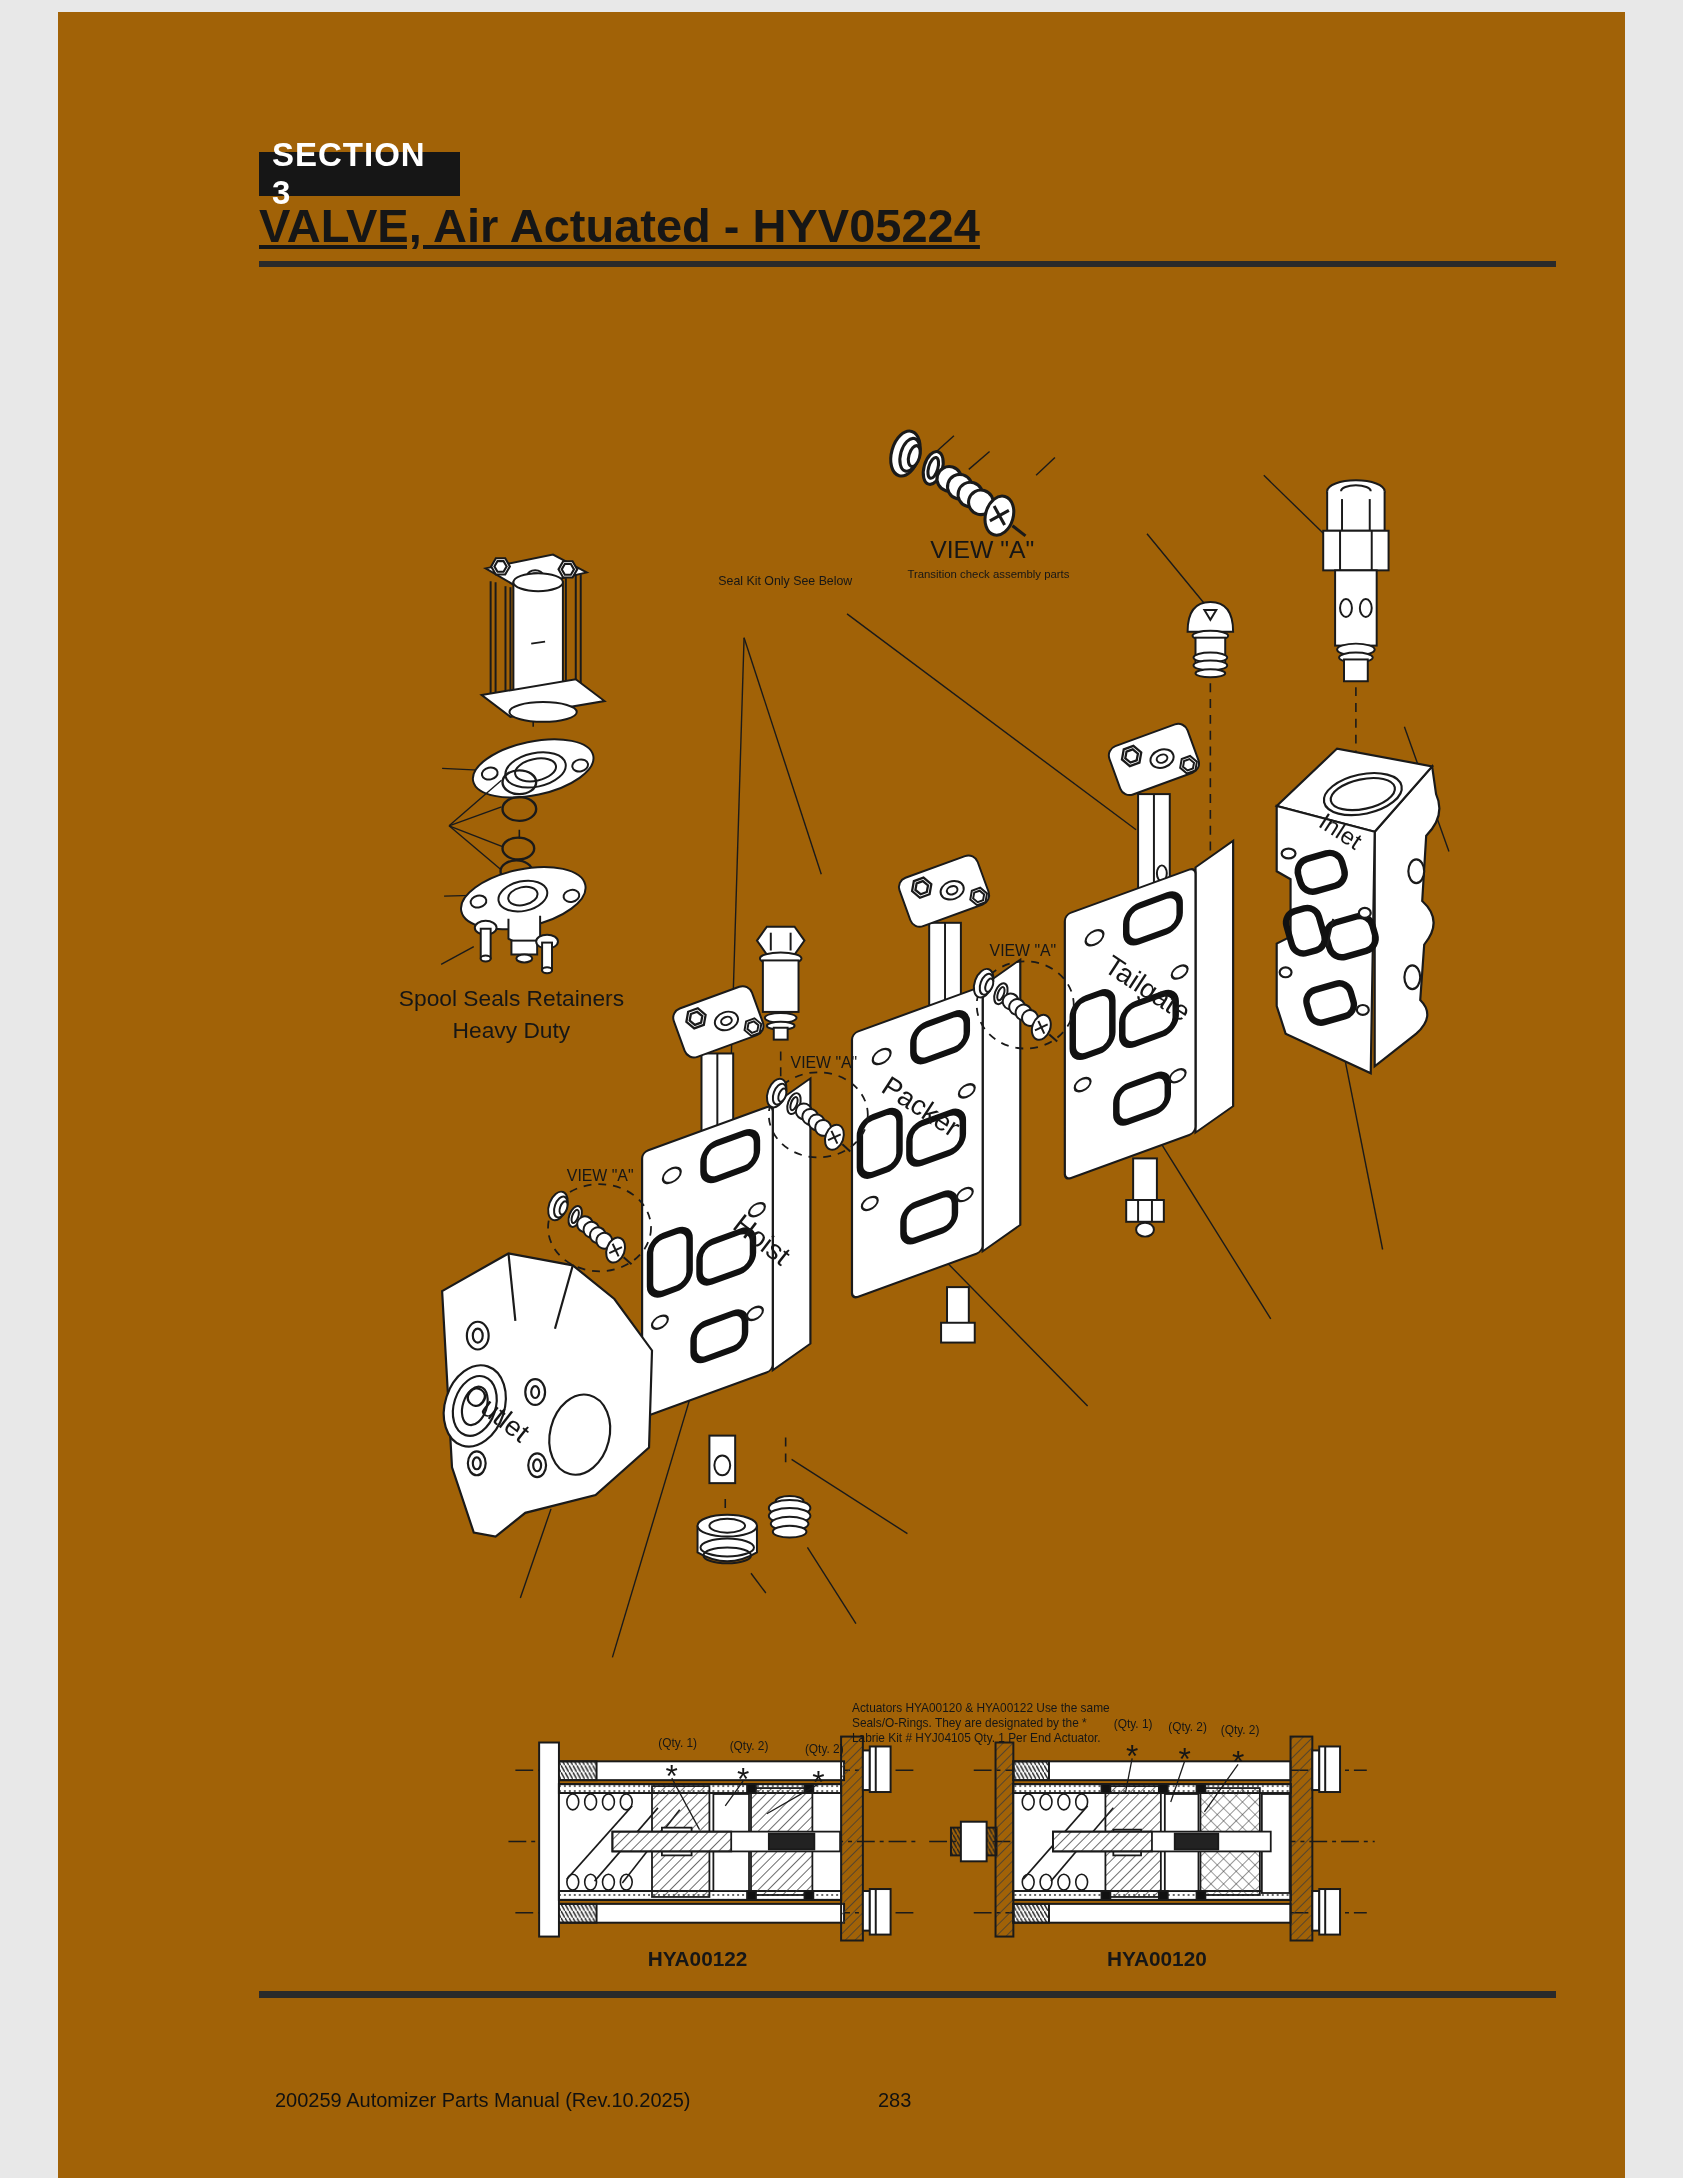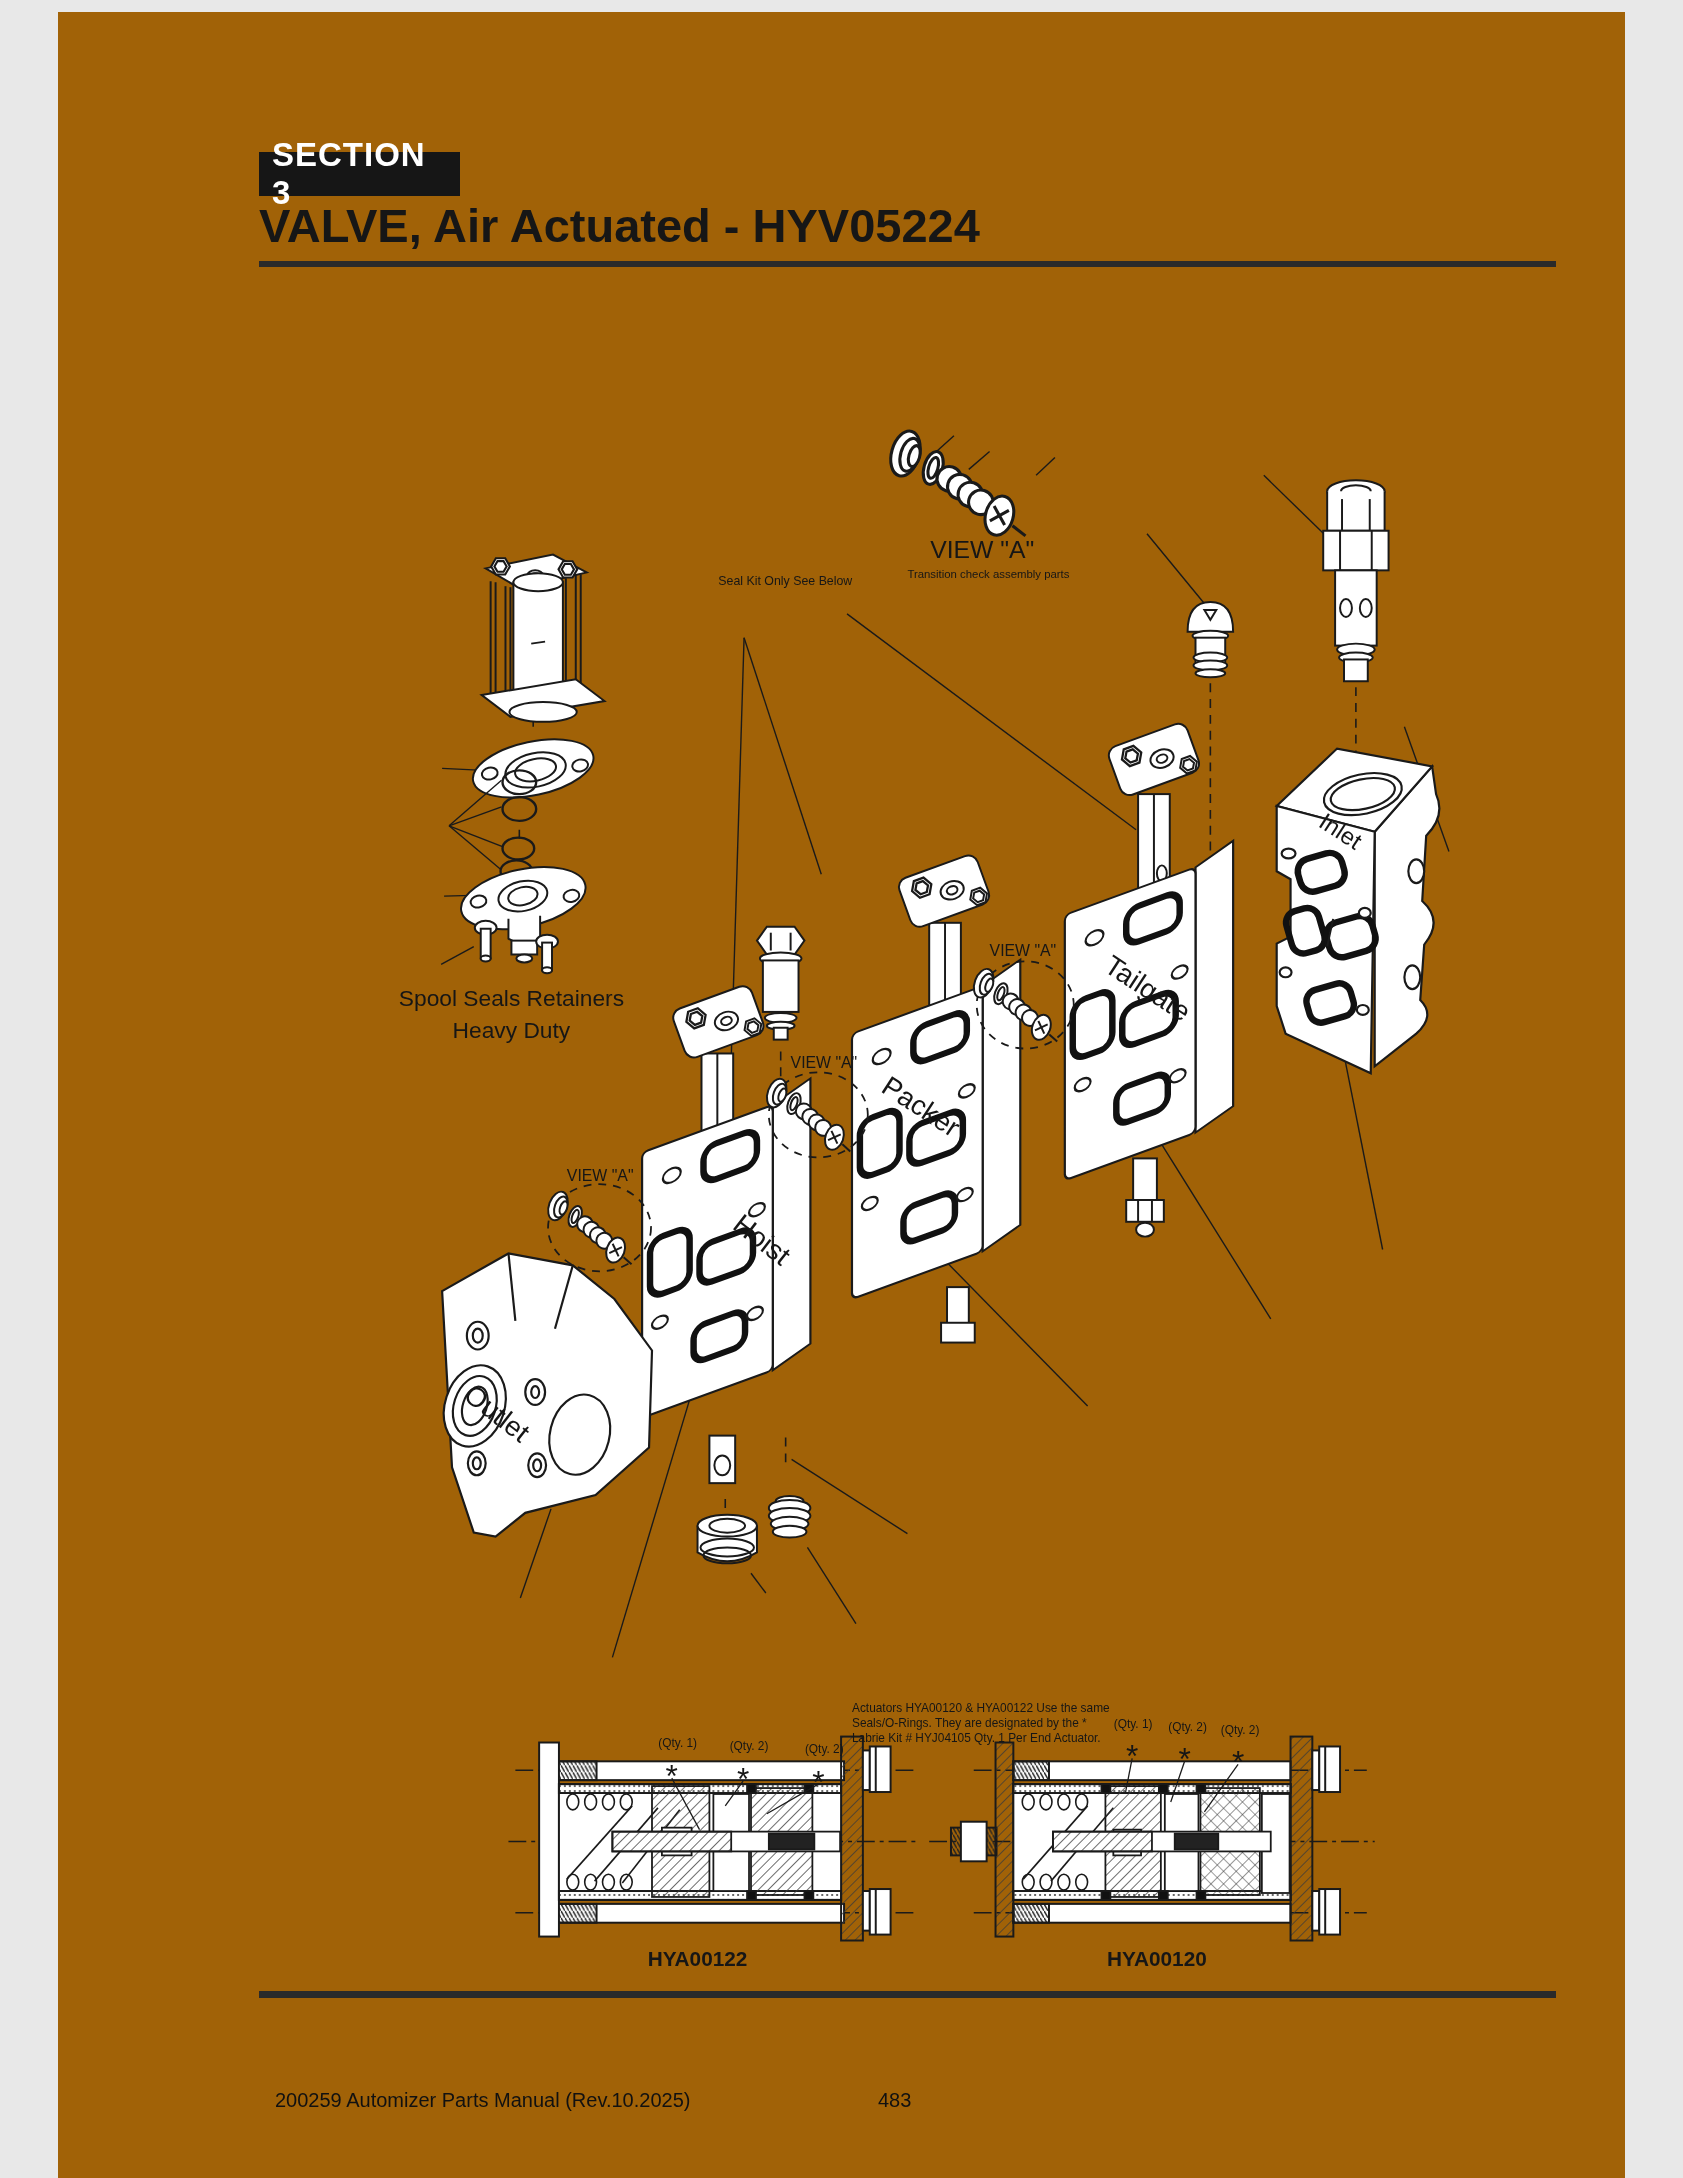--- a/index.html
+++ b/index.html
@@ -3,21 +3,21 @@
 <meta charset="utf-8">
 <style>
   html,body{margin:0;padding:0;background:#e8e8e8;}
   .page{position:relative;width:1567px;height:2178px;background:#a16207;margin:12px auto;
         font-family:"Liberation Sans",sans-serif;color:#161616;overflow:hidden;}
   .section-badge{position:absolute;left:201px;top:140px;width:201px;height:44px;
         background:#161616;color:#fff;font-size:33px;font-weight:bold;
         letter-spacing:1px;word-spacing:12px;display:flex;align-items:center;
         padding-left:13px;box-sizing:border-box;}
   .doc-title{position:absolute;left:201px;top:186px;font-size:47px;font-weight:bold;
-        letter-spacing:0px;white-space:nowrap;}
+        letter-spacing:0px;white-space:nowrap;text-decoration:underline;}
   .rule{position:absolute;left:201px;width:1297px;background:#2a2a2a;}
   .rule-top{top:249px;height:6px;}
   .rule-bottom{top:1979px;height:7px;}
   .footer-text{position:absolute;top:2077px;font-size:20px;color:#111;}
   .footer-manual{left:217px;}
   .footer-page{left:820px;}
   svg{position:absolute;left:0;top:0;}
   svg text{font-family:"Liberation Sans",sans-serif;fill:#161616;}
 </style>
 </head>
@@ -499,15 +499,15 @@
     <text x="1192" y="1779" font-size="32" text-anchor="middle">*</text>
     <text x="1110" y="1974" font-size="21" font-weight="bold" text-anchor="middle">HYA00120</text>
 
     <text x="802" y="1717" font-size="12">Actuators HYA00120 &amp; HYA00122 Use the same</text>
     <text x="802" y="1732" font-size="12">Seals/O-Rings. They are designated by the *</text>
     <text x="802" y="1747" font-size="12">Labrie Kit #  HYJ04105 Qty. 1 Per End Actuator.</text>
   </svg>
 
   <div class="rule rule-bottom"></div>
   <div class="footer-text footer-manual">200259 Automizer Parts Manual (Rev.10.2025)</div>
-  <div class="footer-text footer-page">483</div>
+  <div class="footer-text footer-page">283</div>
 </div>
 
 
 </body></html>

